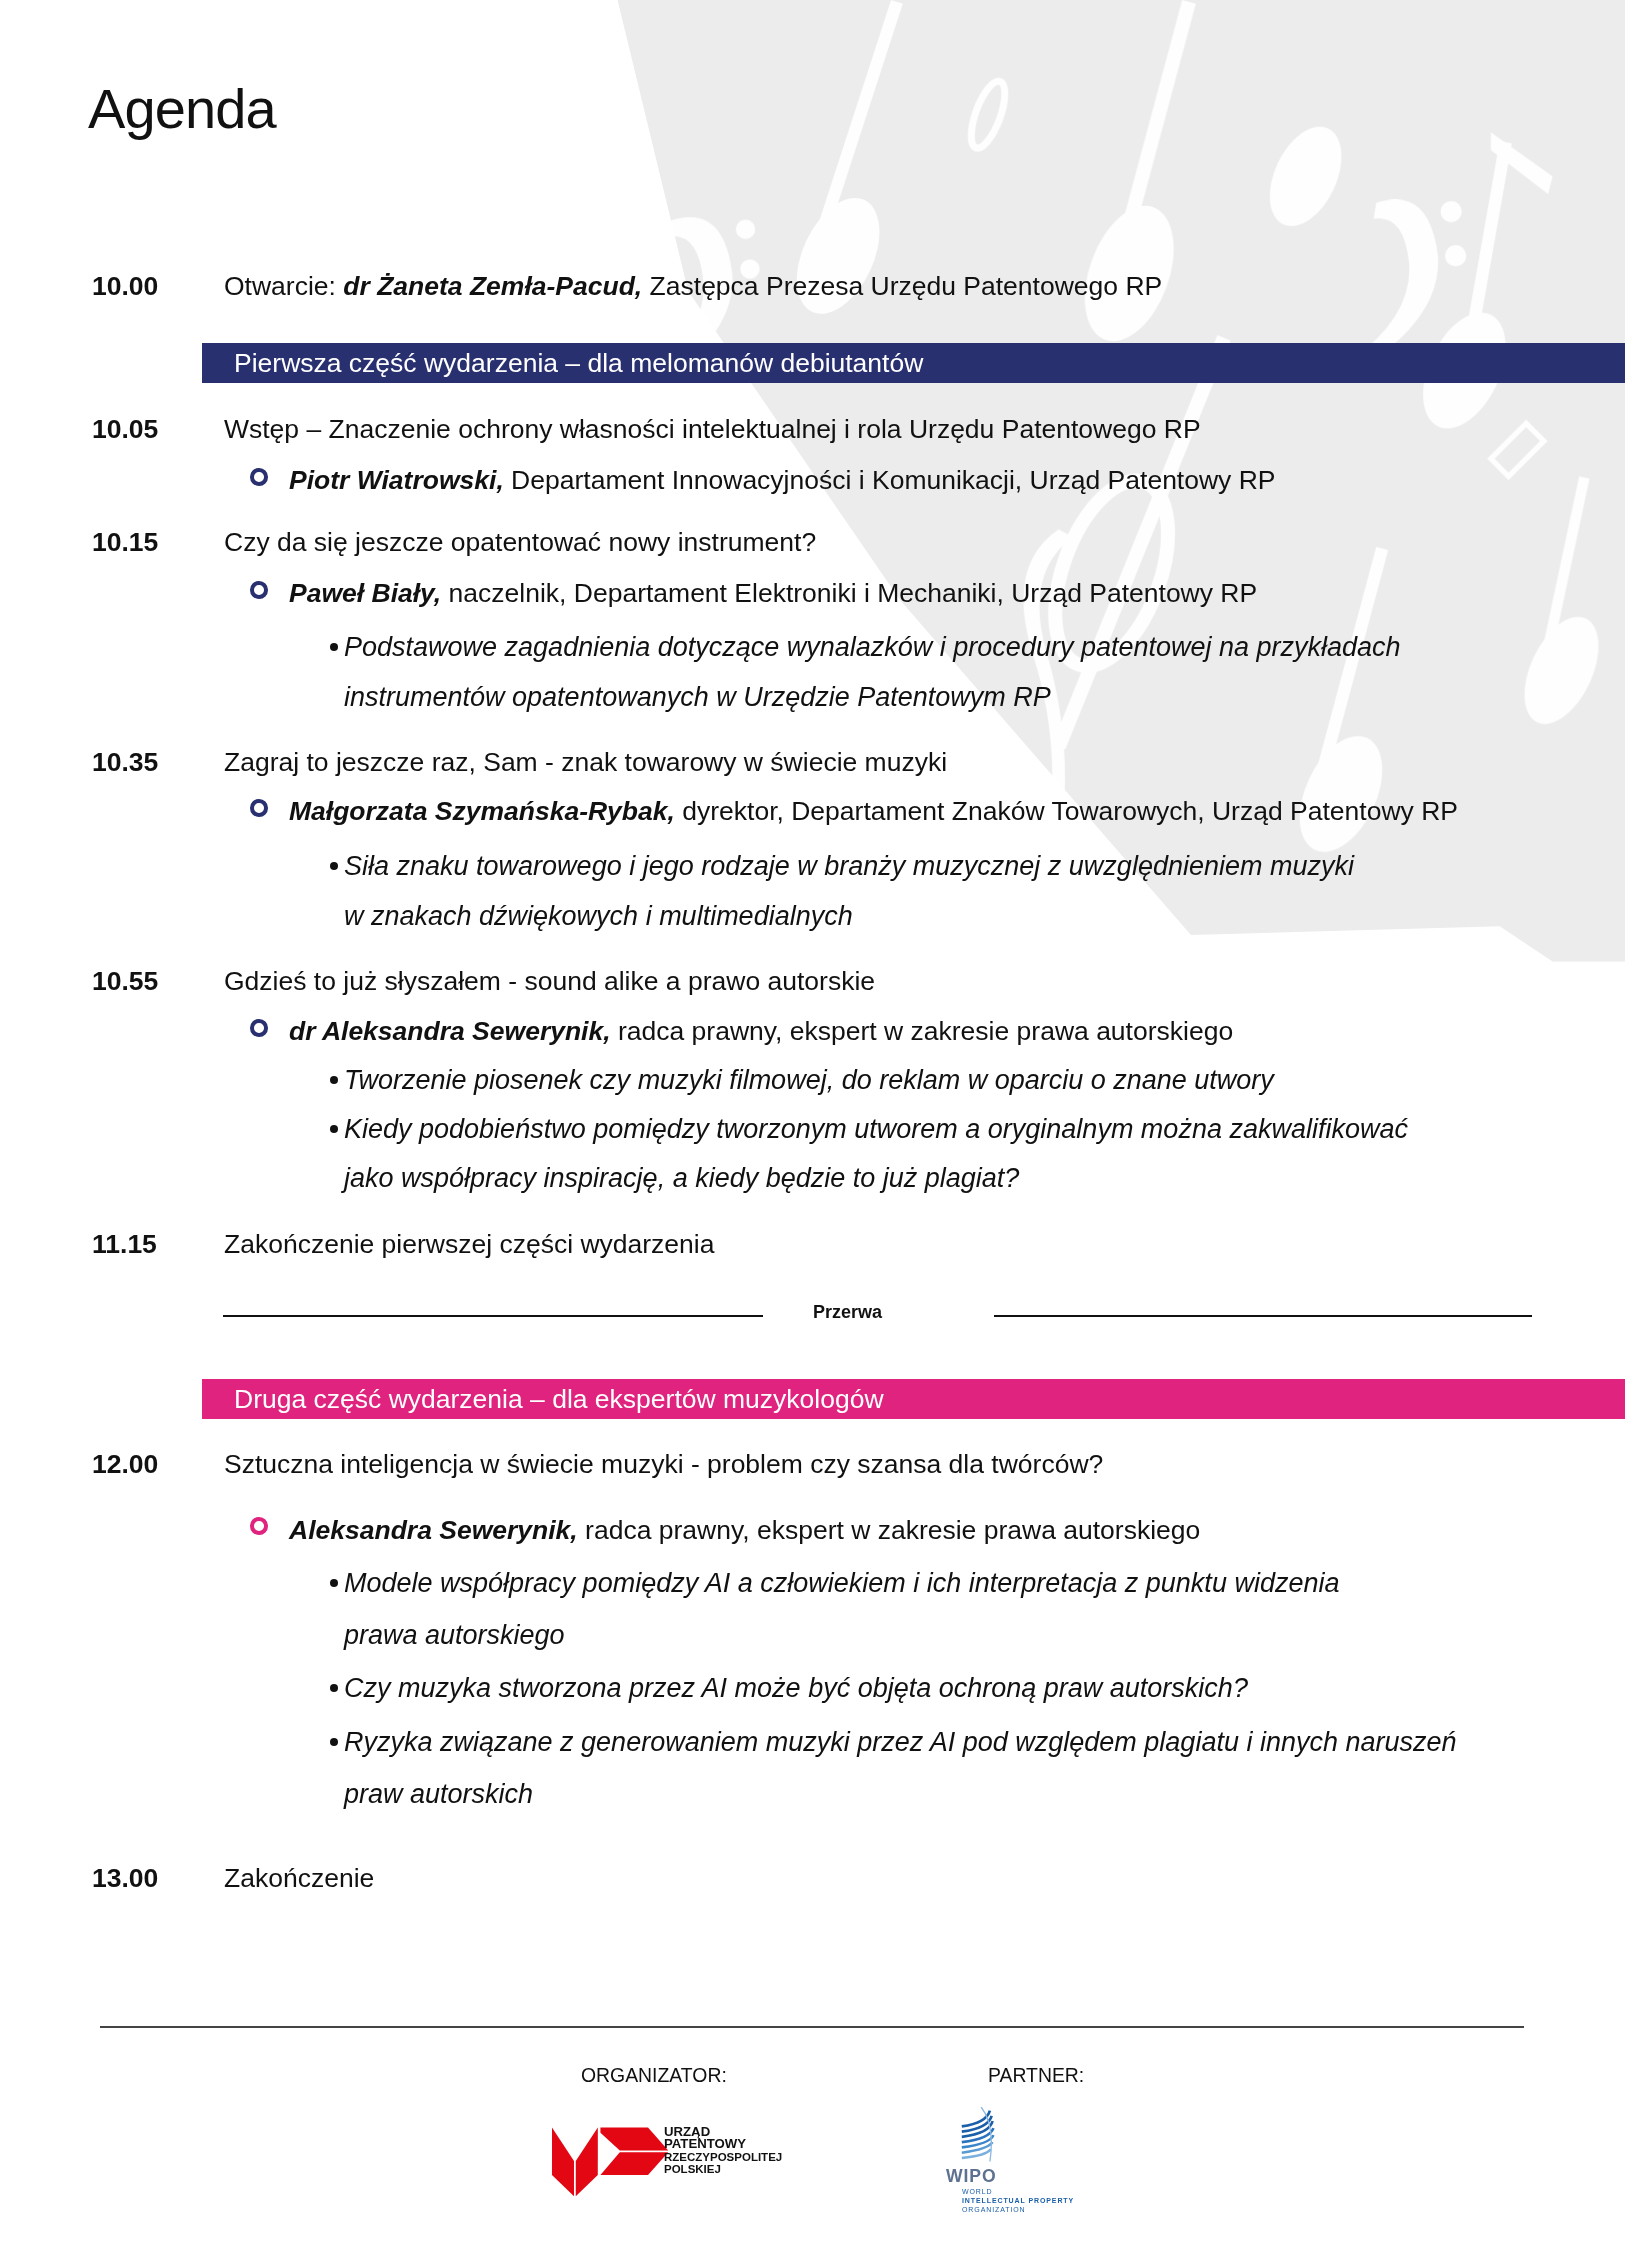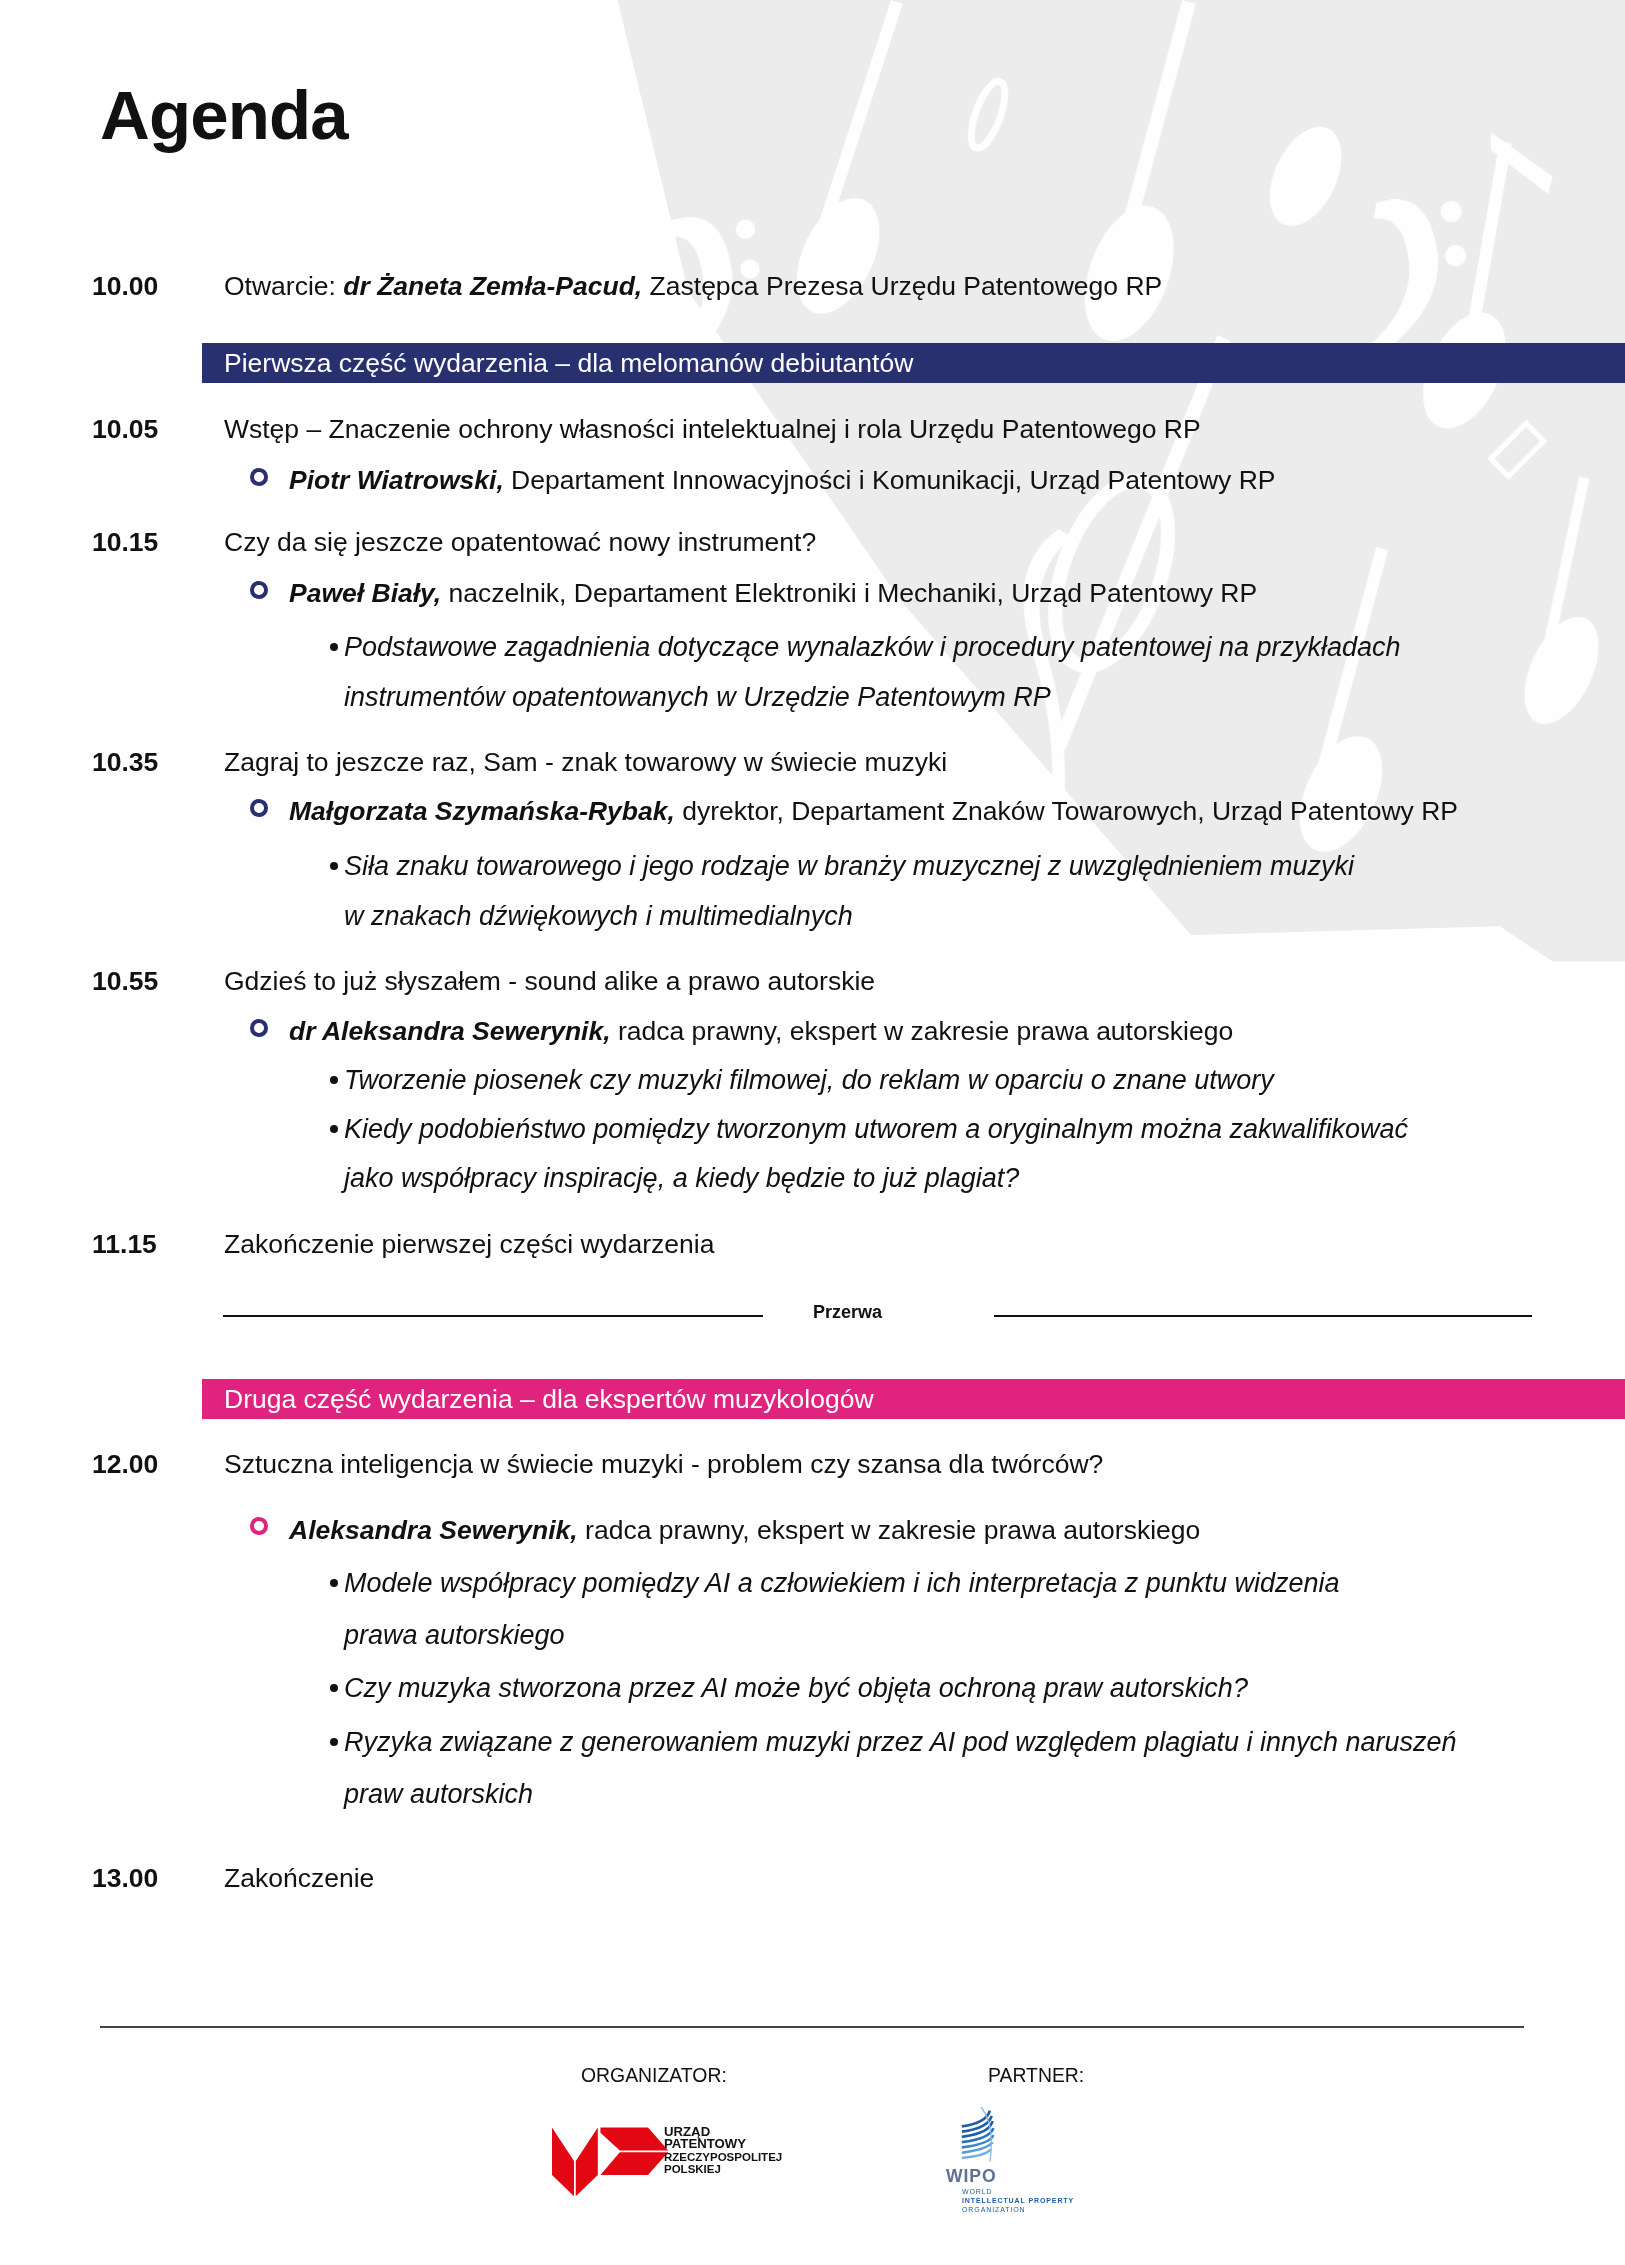--- a/index.html
+++ b/index.html
@@ -1,30 +1,30 @@
 <!DOCTYPE html>
 <html style="font-size:14px"><head>
 <meta charset="utf-8">
 <style>
   html, body { margin: 0; padding: 0; }
   body { width: 1625px; height: 2266px; position: relative; background: #ffffff; overflow: hidden;
          font-family: "Liberation Sans", "DejaVu Sans", sans-serif; color: #111111; }
   .bg { position: absolute; left: 0; top: 0; width: 1625px; height: 988px; z-index: 0; }
   .abs { position: absolute; z-index: 1; white-space: nowrap; }
-  .title { left: 100px; top: 81px; font-size: 69px; font-weight: bold; letter-spacing: -0.9px; line-height: 1; }
+  .title { left: 88px; top: 81px; font-size: 56px; font-weight: normal; letter-spacing: -0.9px; line-height: 1; }
   .time { left: 92px; font-size: 26.5px; font-weight: bold; line-height: 1; }
   .topic { left: 224px; font-size: 26.5px; line-height: 1; text-align: center; }
   .speaker { left: 289px; font-size: 26.5px; line-height: 1; }
   .speaker b { font-style: italic; margin-top: 28px; }
   .ring { position: absolute; left: 250px; width: 9.7px; height: 9.7px; border-radius: 50%; border: 4.4px solid #293070; z-index: 1; }
   .ring.pink { border-color: #e0237f; }
   .bullet-dot { position: absolute; left: 330px; width: 8px; height: 8px; border-radius: 50%; background: #111; z-index: 1; }
   .bullet-text { left: 344px; font-size: 27px; font-style: italic; line-height: 1; }
   .section-bar { position: absolute; left: 202px; width: 1423px; height: 40px; z-index: 1; color: #fff; font-size: 26.5px; line-height: 40px; }
-  .section-bar span { padding-left: 22px; }
+  .section-bar span { padding-left: 32px; }
   .bar-blue { background: #293070; top: 343px; }
   .bar-pink { background: #e0237f; top: 1379px; }
   .hr { position: absolute; height: 1.8px; background: #111; z-index: 1; }
   .break-label { font-size: 18px; font-weight: bold; line-height: 1; }
   .footer-line { position: absolute; left: 100px; top: 2026px; width: 1424px; height: 1.8px; background: #444; }
   .footer-label { font-size: 19.4px; line-height: 1; color: #111; margin-left: 40px; }
   .uprp-text { left: 664px; top: 2126px; font-size: 11.5px; font-weight: bold; line-height: 12.4px; color: #111; }
   .wipo-word { left: 946px; top: 2168px; font-size: 17.6px; font-weight: bold; color: #5d7190; line-height: 1; letter-spacing: 0.9px; }
   .wipo-sub { left: 962px; font-size: 7px; line-height: 1; letter-spacing: 0.9px; }
 </style>

